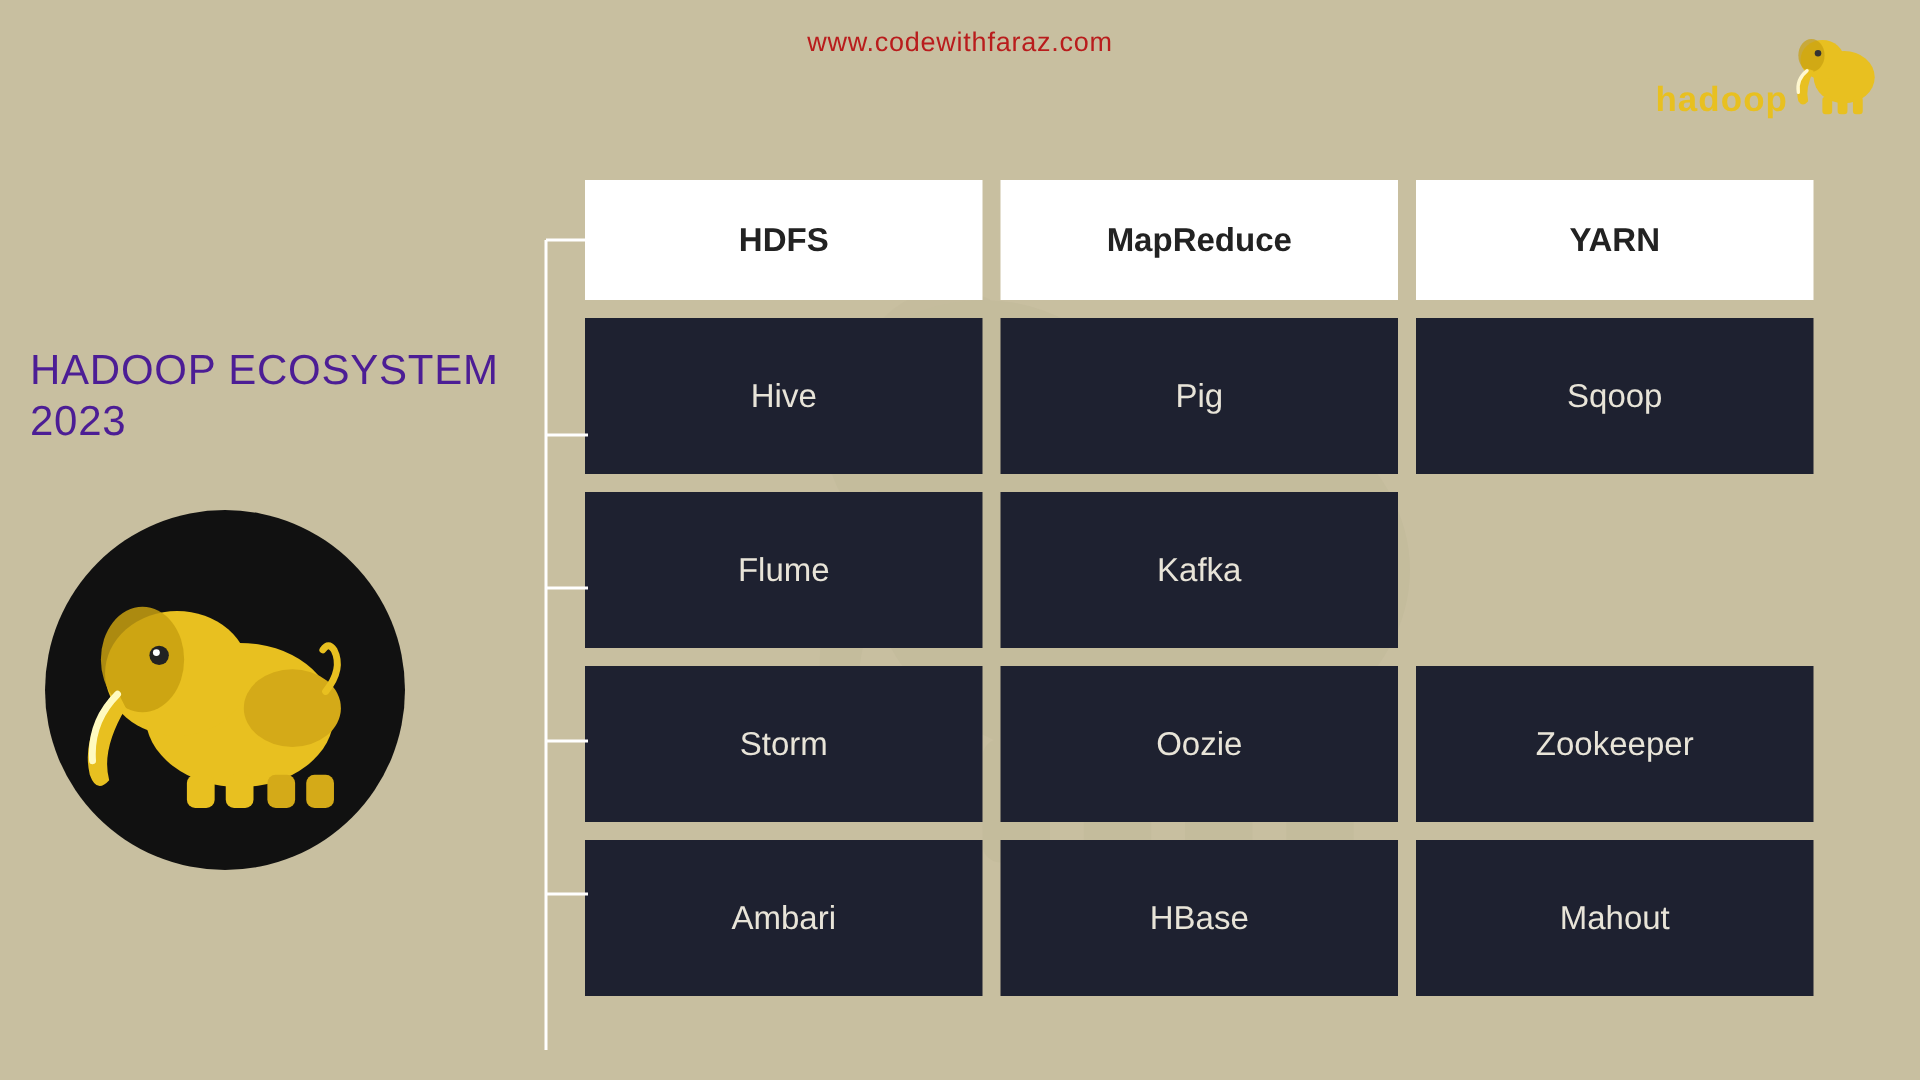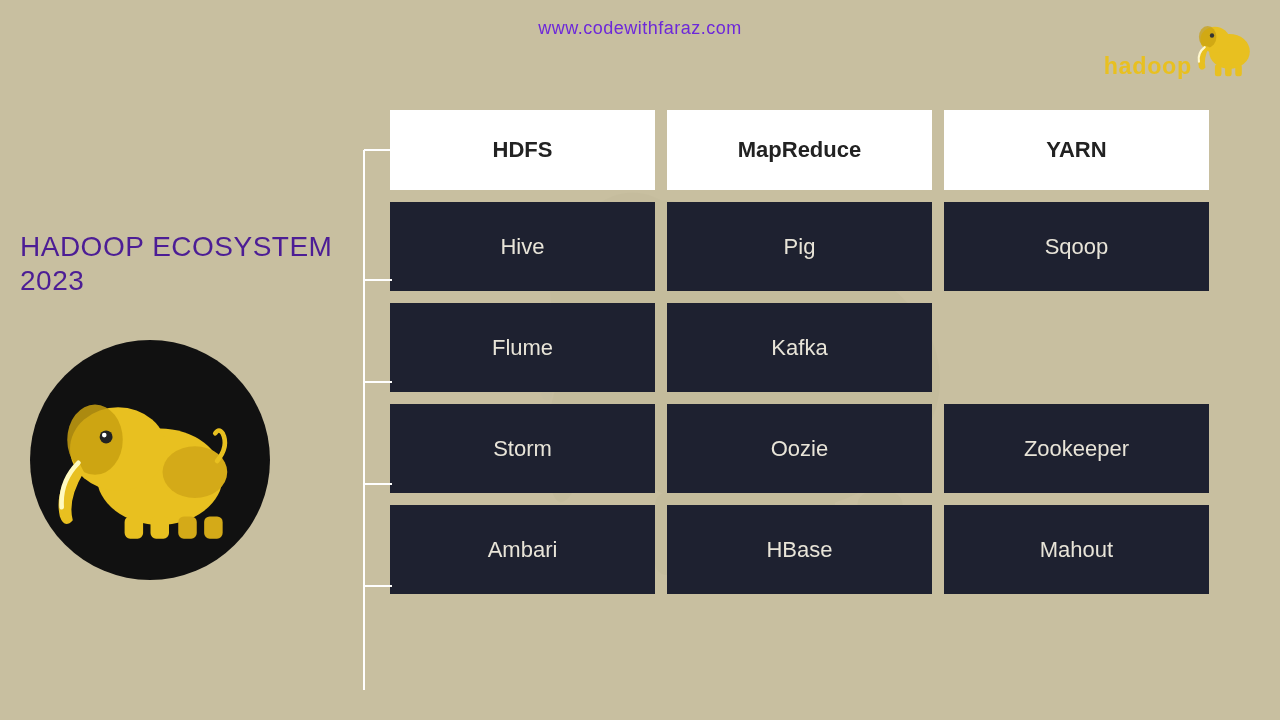--- a/index.html
+++ b/index.html
@@ -26,21 +26,21 @@
       pointer-events: none;
     }
 
     
     .header-url {
       position: absolute;
       top: 18px;
       left: 50%;
       transform: translateX(-50%);
       font-size: 18px;
-      color: #6d28d9;
+      color: #b91c1c;
       font-weight: normal;
       z-index: 2;
       letter-spacing: 0.5px;
     }
 
     
     .hadoop-logo {
       position: absolute;
       top: 10px;
       right: 20px;
@@ -85,21 +85,21 @@
       display: flex;
       align-items: center;
       justify-content: center;
       overflow: hidden;
     }
 
     
     .diagram-area {
       position: absolute;
       left: 390px;
-      top: 110px;
+      top: 120px;
       z-index: 2;
       width: 860px;
     }
 
     
     .top-row {
       display: flex;
       gap: 0;
       margin-bottom: 0;
       position: relative;
@@ -137,21 +137,21 @@
     }
 
     .dark-box {
       background: #1e2130;
       color: #e8e4d8;
       font-size: 22px;
       font-weight: 500;
       display: flex;
       align-items: center;
       justify-content: center;
-      height: 89px;
+      height: 104px;
       width: 265px;
     }
 
     
     .connectors-svg {
       position: absolute;
       left: -56px;
       top: -40px;
       width: 60px;
       height: 680px;

